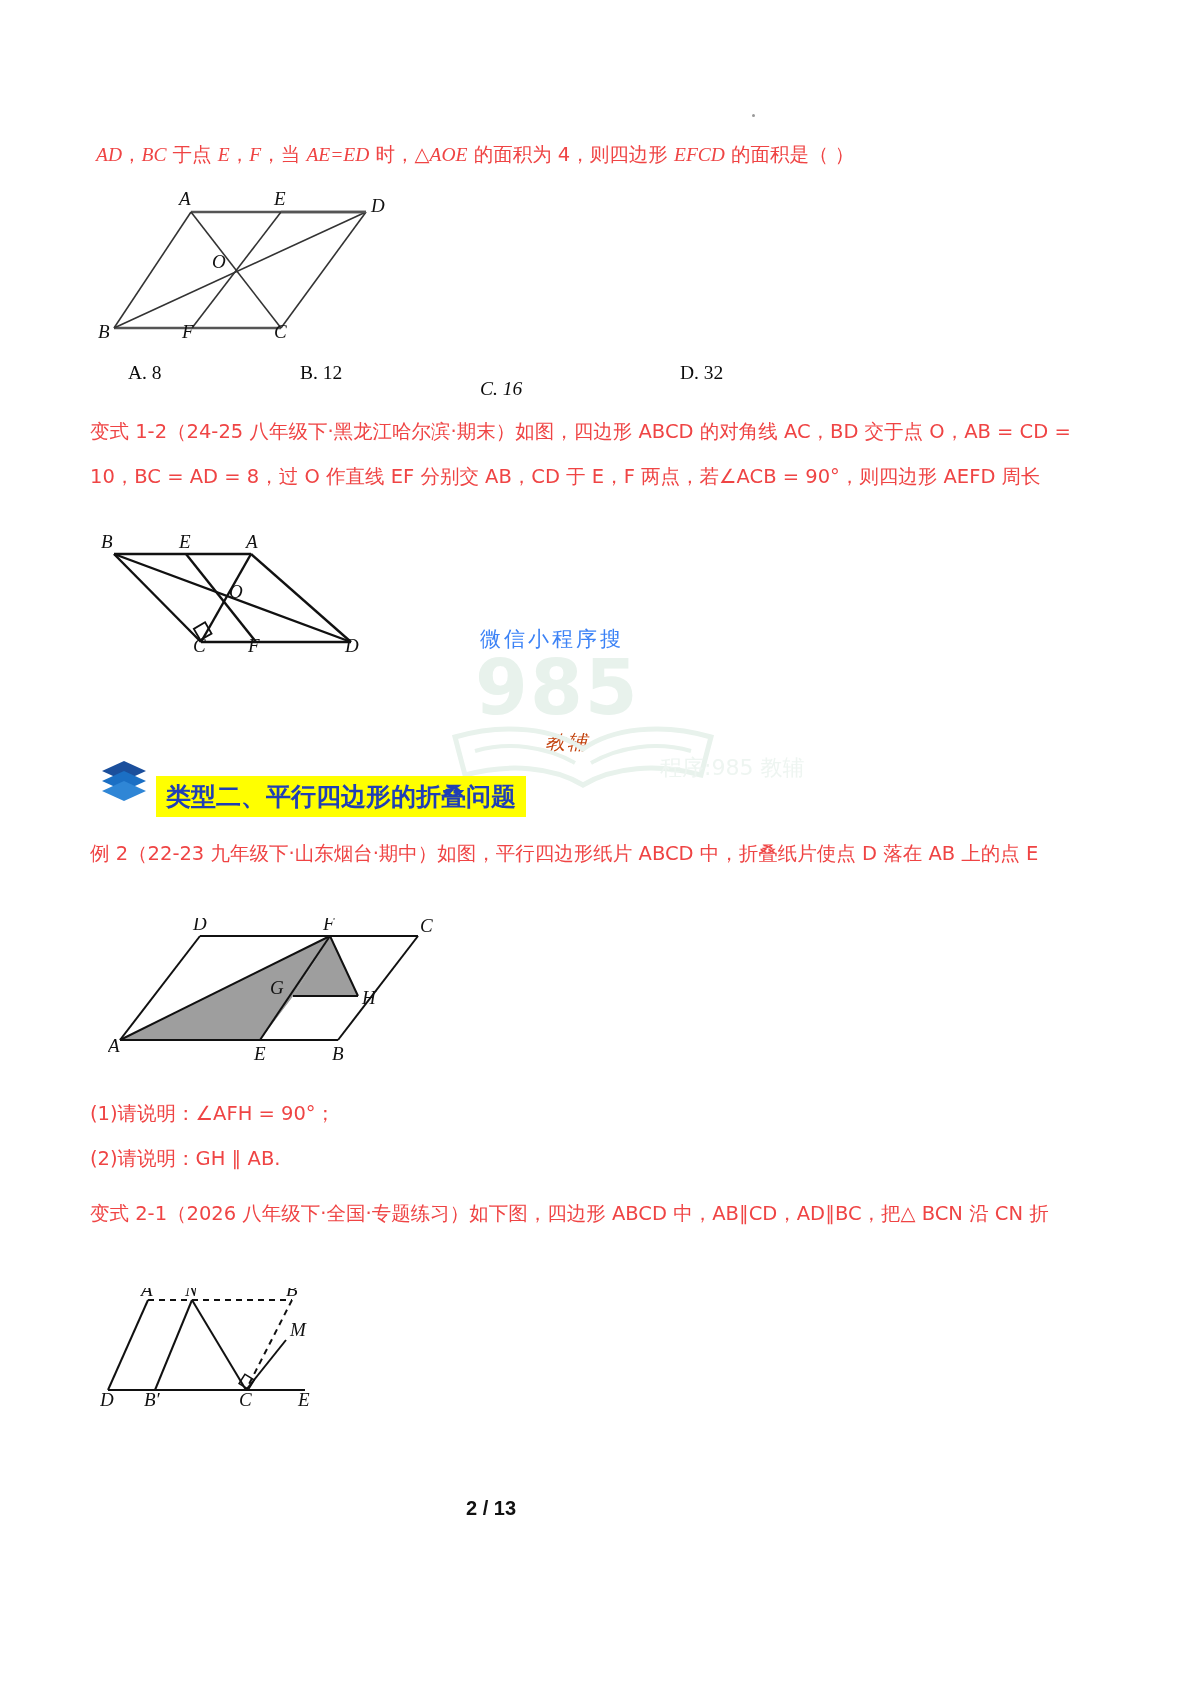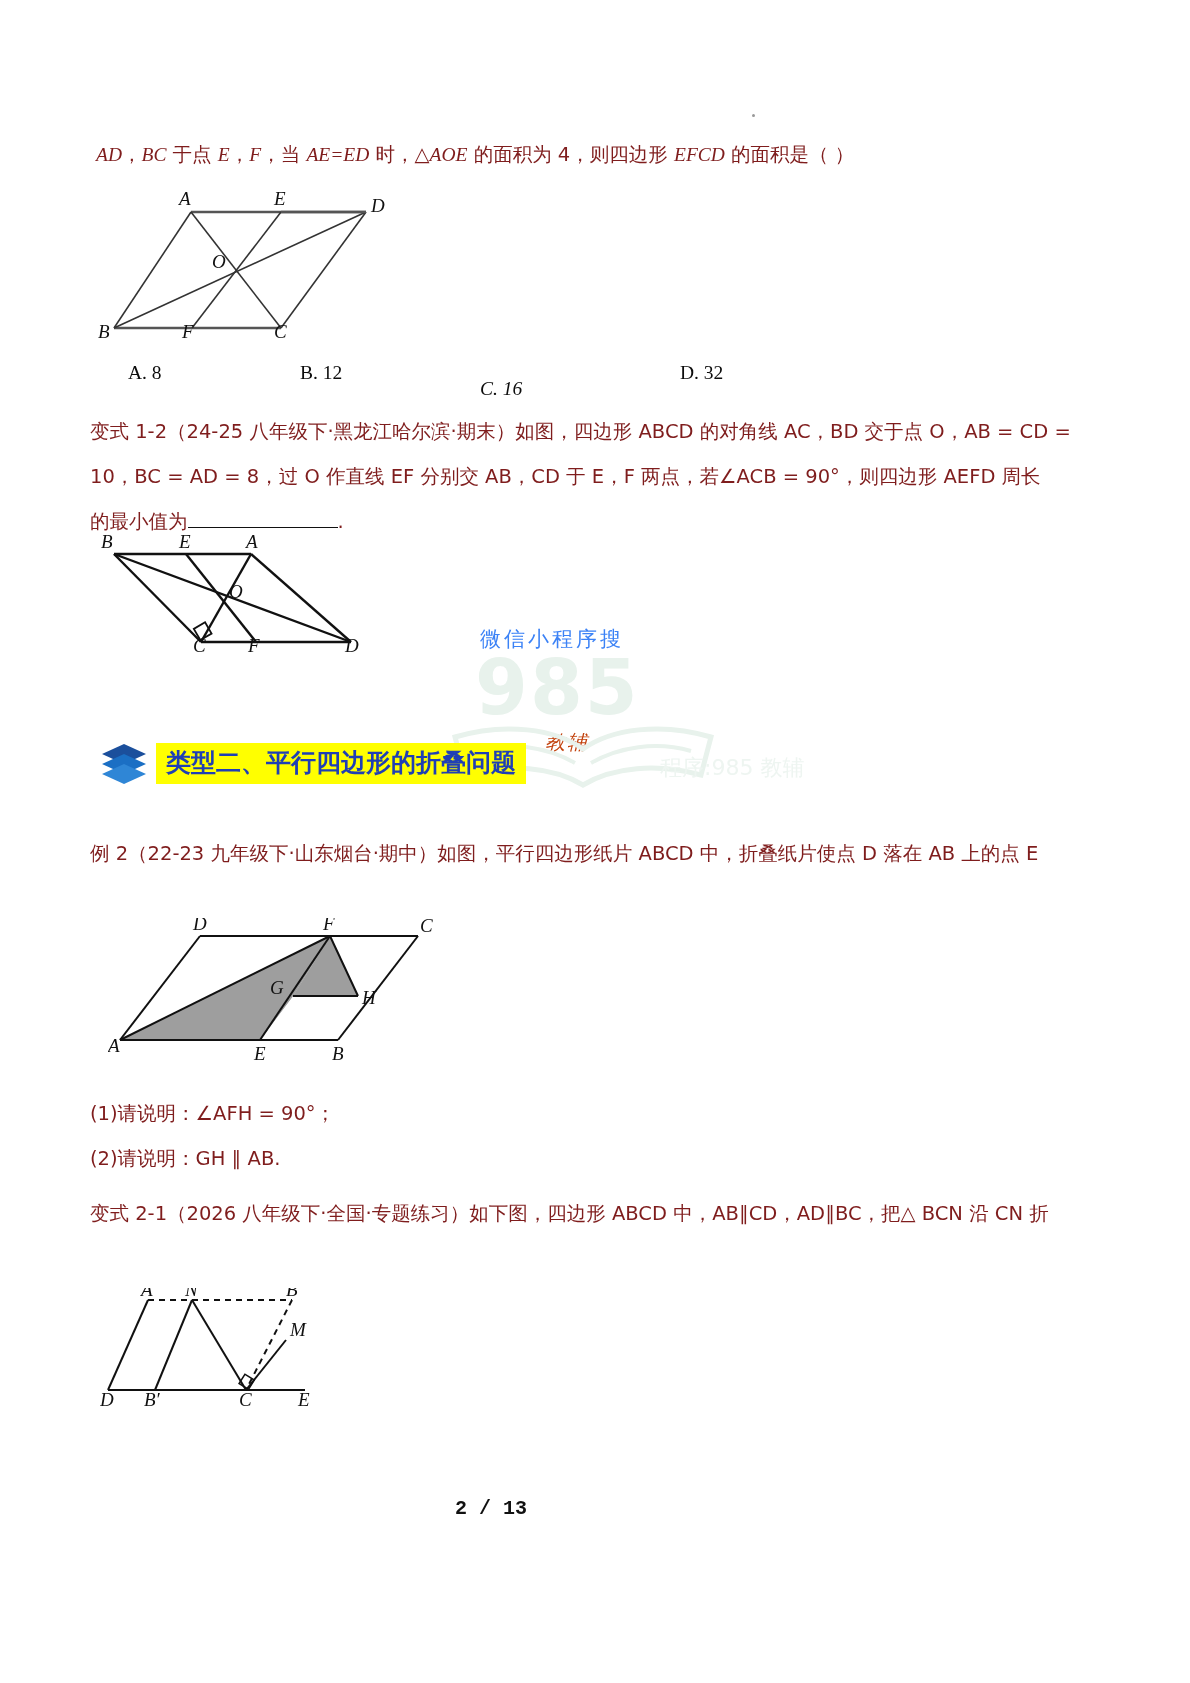--- a/index.html
+++ b/index.html
@@ -77,21 +77,21 @@
     color: #eef5f1;
     white-space: nowrap;
     font-family: "DejaVu Sans", sans-serif;
   }
 
   
   .para {
     position: absolute;
     font-size: 19.5px;
     line-height: 44px;
-    color: #7f1d1d;
+    color: #ef4444;
     white-space: nowrap;
   }
   .it { font-style: italic; }
   .cn { font-family: "DejaVu Sans", "Liberation Sans", sans-serif; font-style: normal; }
 
   
   .options { position: absolute; left: 128px; top: 362px; width: 780px; }
   .opt {
     position: absolute;
     font-size: 19.5px;
@@ -106,44 +106,45 @@
     display: flex;
     align-items: center;
     z-index: 2;
   }
   .sect-icon { width: 48px; height: 42px; margin-right: 8px; }
   .sect-title {
     background: #ffff00;
     color: #1f3fb5;
     font-weight: bold;
     font-size: 25px;
-    font-family: Liberation Serif, serif;
+    font-family: Liberation Sans, sans-serif;
     padding: 6px 10px 7px 10px;
     line-height: 28px;
     white-space: nowrap;
+    margin-top: 34px;
   }
 
   
   .fig { position: absolute; z-index: 1; }
   .fig text {
     font-family: "Liberation Serif", "DejaVu Serif", serif;
     font-style: italic;
     fill: #111;
   }
 
   
   .footer {
     position: absolute;
     left: 0;
     top: 1497px;
     width: 982px;
     text-align: center;
     font-size: 20px;
     font-weight: bold;
-    font-family: Liberation Mono, monospace;
+    font-family: Liberation Sans, sans-serif;
     color: #111;
   }
   .dot-top {
     position: absolute;
     left: 752px; top: 114px;
     width: 3px; height: 3px;
     background: #999;
     border-radius: 50%;
   }
 </style>
@@ -206,23 +207,20 @@
       <span>16</span>
     </div>
     <div class="opt" style="left:552px; top:0px;">
       <span>D.</span>
       <span>32</span>
     </div>
   </div>
 
   <div class="para cn" style="left:90px; top:410px;">变式 1-2（24-25 八年级下·黑龙江哈尔滨·期末）如图，四边形 ABCD 的对角线 AC，BD 交于点 O，AB = CD =</div>
   <div class="para cn" style="left:90px; top:455px;">10，BC = AD = 8，过 O 作直线 EF 分别交 AB，CD 于 E，F 两点，若∠ACB = 90°，则四边形 AEFD 周长</div>
-  <div class="para cn" style="left:90px; top:500px;">
-    <span>的最小值为</span><span style="display:inline-block;width:150px;border-bottom:1.8px solid #111;"></span><span>.</span>
-  </div>
 
   <svg class="fig" style="left:96px; top:532px;" width="330" height="120" viewBox="0 0 330 120">
 
     <line x1="18" y1="22" x2="155" y2="22" stroke="#111" stroke-width="2.4"></line>
     <line x1="105" y1="110" x2="255" y2="110" stroke="#111" stroke-width="2.4"></line>
     <line x1="18" y1="22" x2="105" y2="110" stroke="#111" stroke-width="2.4"></line>
     <line x1="155" y1="22" x2="255" y2="110" stroke="#111" stroke-width="2.4"></line>
 
     <line x1="155" y1="22" x2="105" y2="110" stroke="#111" stroke-width="2.4"></line>
     <line x1="18" y1="22" x2="255" y2="110" stroke="#111" stroke-width="2.4"></line>

